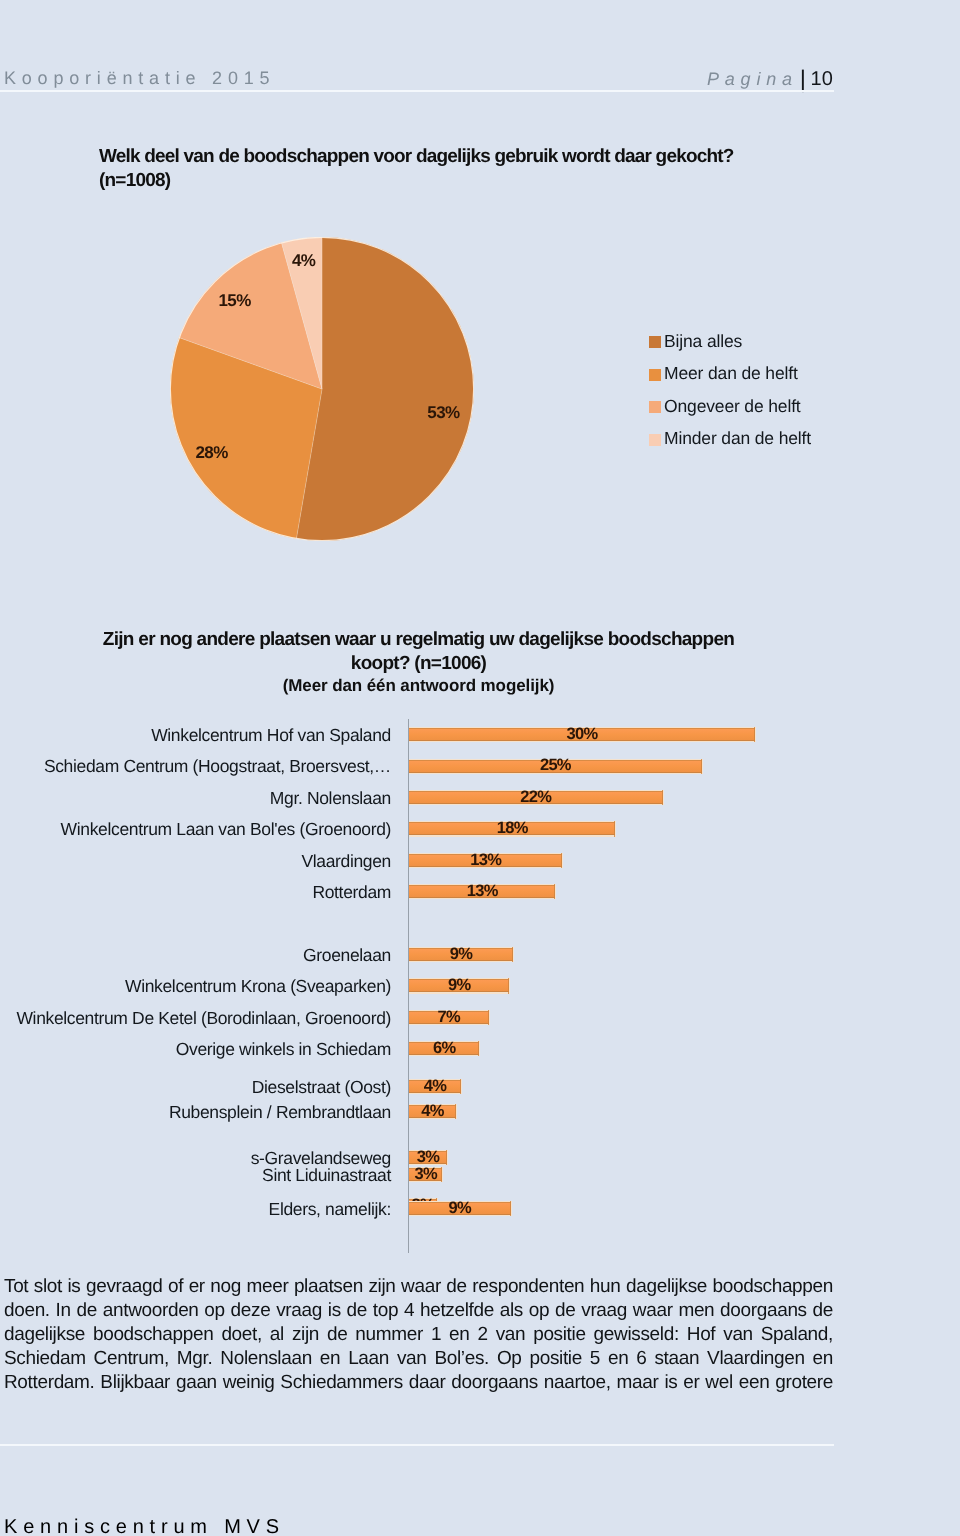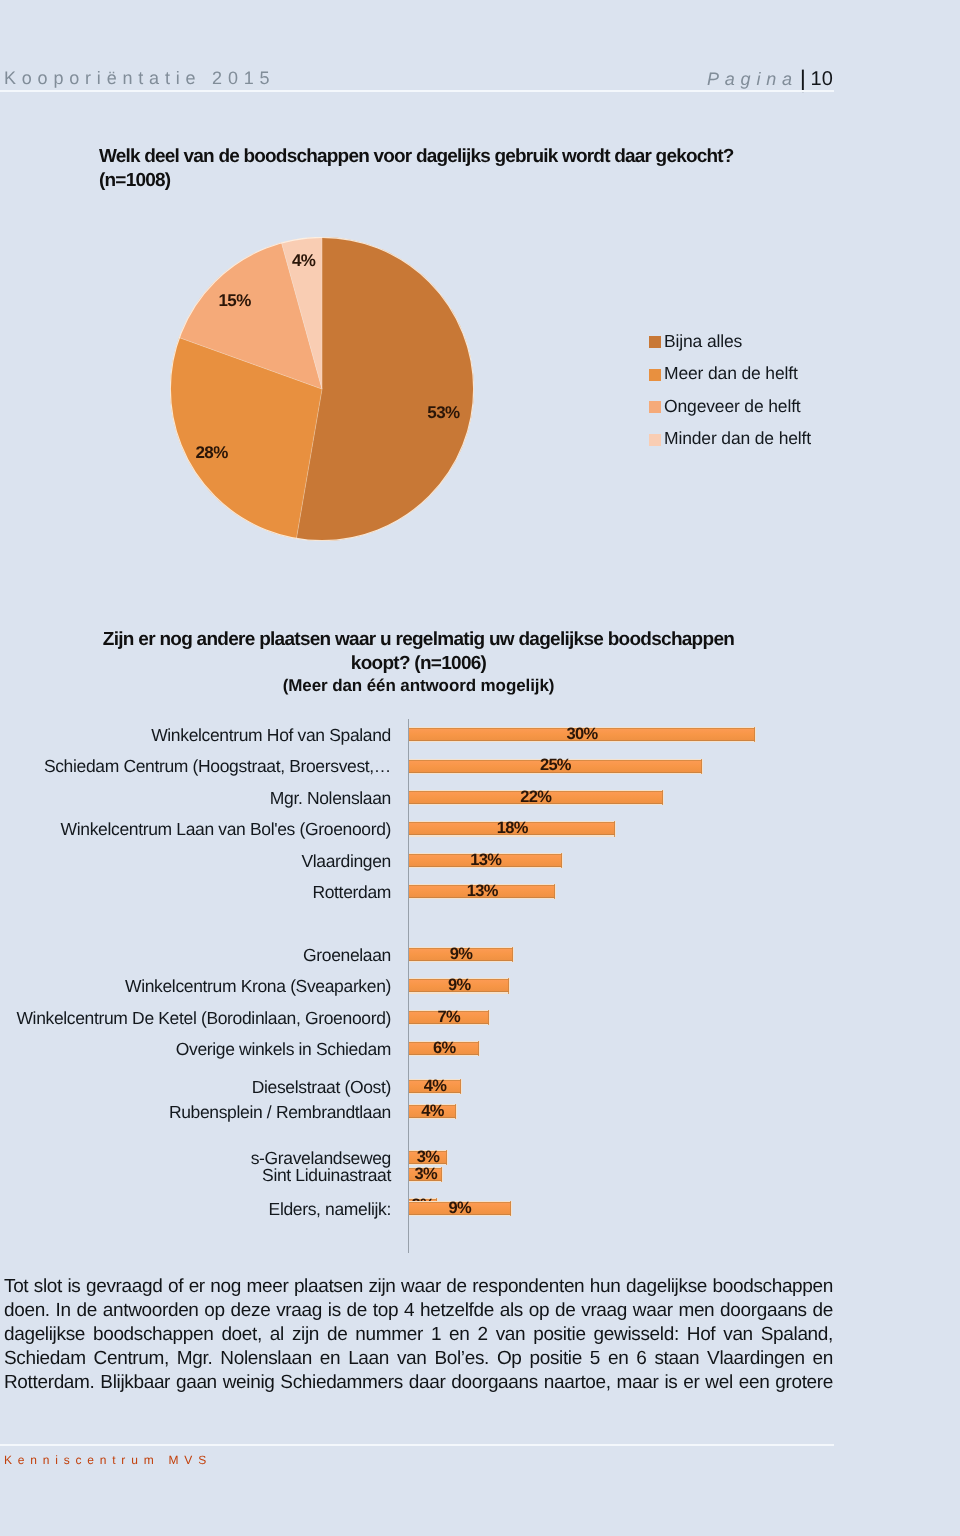--- a/index.html
+++ b/index.html
@@ -62,22 +62,22 @@
         box-shadow:inset -0.8px 0 0 0 #cd8340;}
   .bval{position:absolute;top:8px;font-size:16.5px;letter-spacing:-0.7px;font-weight:bold;color:#2b1608;
         transform:translateX(-50%);white-space:nowrap;line-height:16.5px;}
 
   
   .para{position:absolute;left:4px;top:1275px;width:829px;font-size:19px;letter-spacing:-0.35px;
         line-height:24px;text-align:justify;text-align-last:justify;color:#111417;}
 
   
   .ftr-rule{position:absolute;left:0;top:1444px;width:834px;height:1.6px;background:#f4f8fc;}
-  .ftr{position:absolute;left:4px;top:1451px;font-size:12px;letter-spacing:5.8px;
-       color:#c2410c;white-space:nowrap;line-height:18px;}
+  .ftr{position:absolute;left:4px;top:1518px;font-size:20px;letter-spacing:5.8px;
+       color:#000000;white-space:nowrap;line-height:18px;}
 </style>
 </head>
 <body>
 
 <div class="page">
 
   <div class="hdr-left">Kooporiëntatie 2015</div>
   <div class="hdr-right"><span class="pg">Pagina</span><span class="bar">|</span><span class="num">10</span></div>
   <div class="hdr-rule"></div>
 

